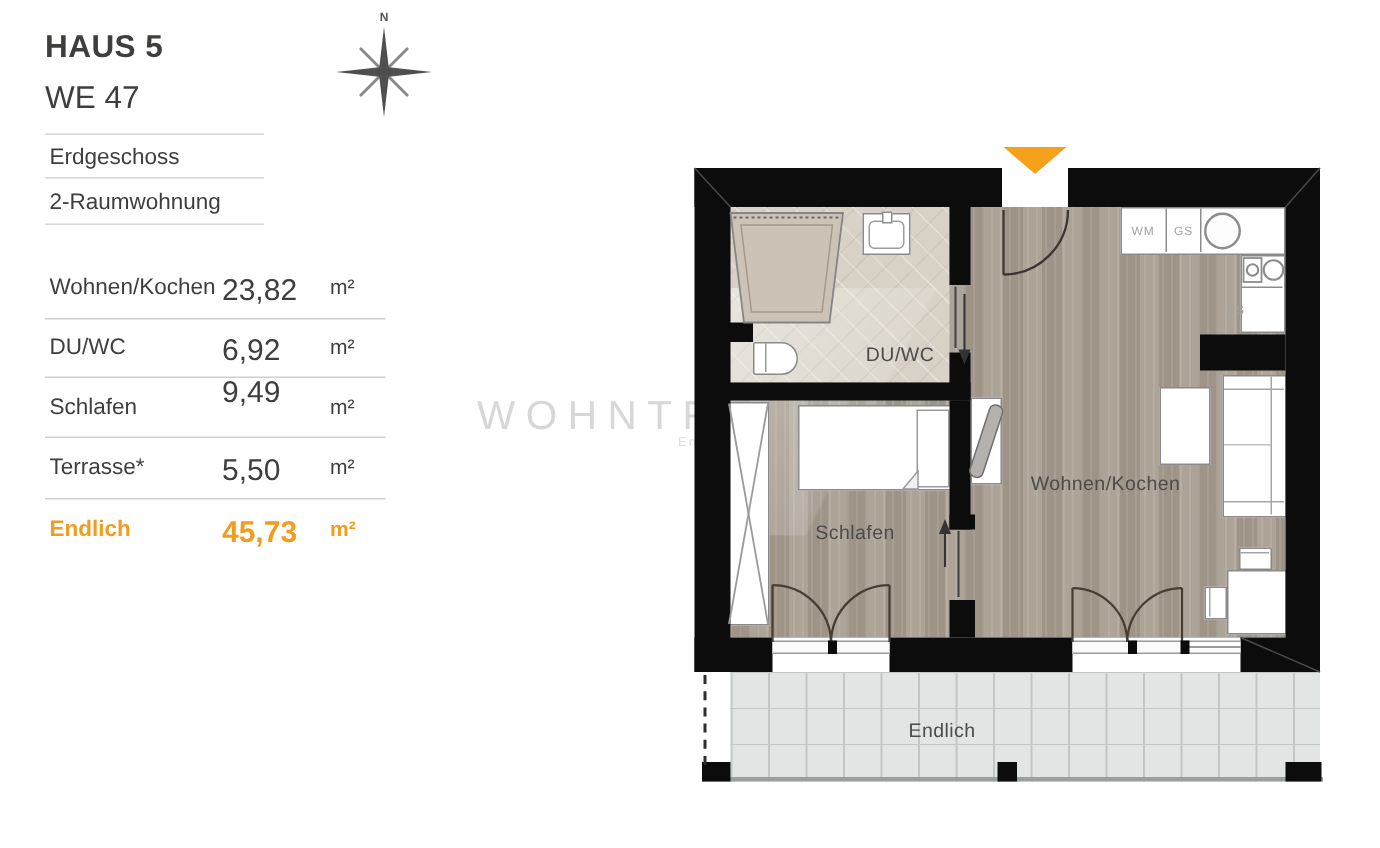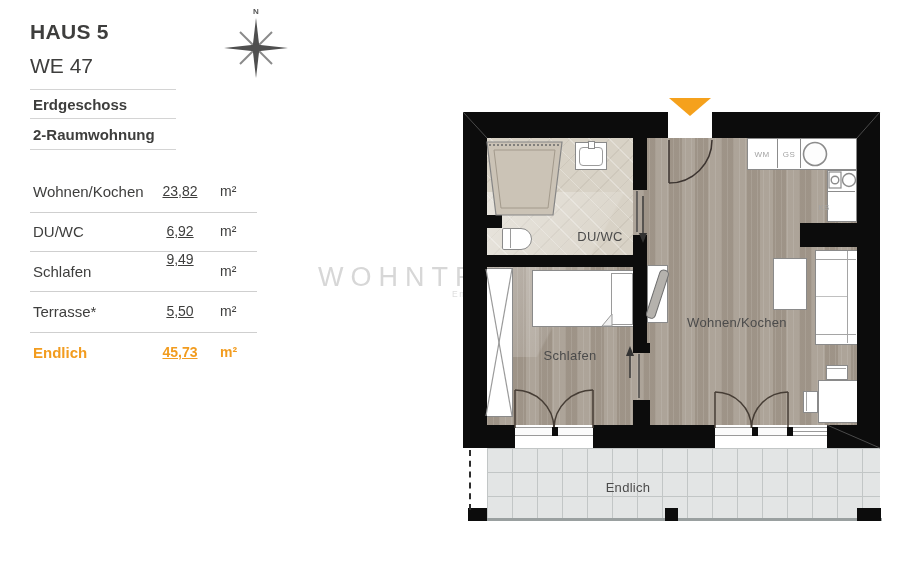--- a/index.html
+++ b/index.html
@@ -5,23 +5,23 @@
   html,body{margin:0;padding:0;background:#fff;}
   .canvas{position:relative;width:920px;height:565px;background:#fff;overflow:hidden;
           font-family:"Liberation Sans",sans-serif;color:#3e3e3d;}
   .abs{position:absolute;}
 
   
   .h1{left:30px;top:20px;font-size:21px;font-weight:bold;letter-spacing:.3px;}
   .h2{left:30px;top:54px;font-size:21px;font-weight:normal;}
   .sep{height:1px;background:#d4d4d4;left:30px;width:146px;}
   .sep.wide{width:227px;background:#cfcfcf;}
-  .meta{left:33px;font-size:15px;font-weight:bold;}
+  .meta{left:33px;font-size:15px;}
   .rowlbl{left:33px;font-size:15px;}
-  .rowval{left:148px;width:64px;text-align:center;font-size:14px;text-decoration:underline;}
+  .rowval{left:148px;width:64px;text-align:left;font-size:20px;}
   .rowunit{left:220px;font-size:14px;}
   .total{color:#f29c1f;font-weight:bold;}
 
   
   .wm-brand{left:318px;top:262px;font-size:27px;letter-spacing:7px;color:#d7d7d7;z-index:0;white-space:nowrap;}
   .wm-tag{left:452px;top:289px;font-size:8.5px;letter-spacing:1.5px;color:#dedede;z-index:0;white-space:nowrap;}
 
   
   .plan{left:463px;top:97px;width:420px;height:428px;z-index:1;}
   .wall{background:#0c0c0c;}

